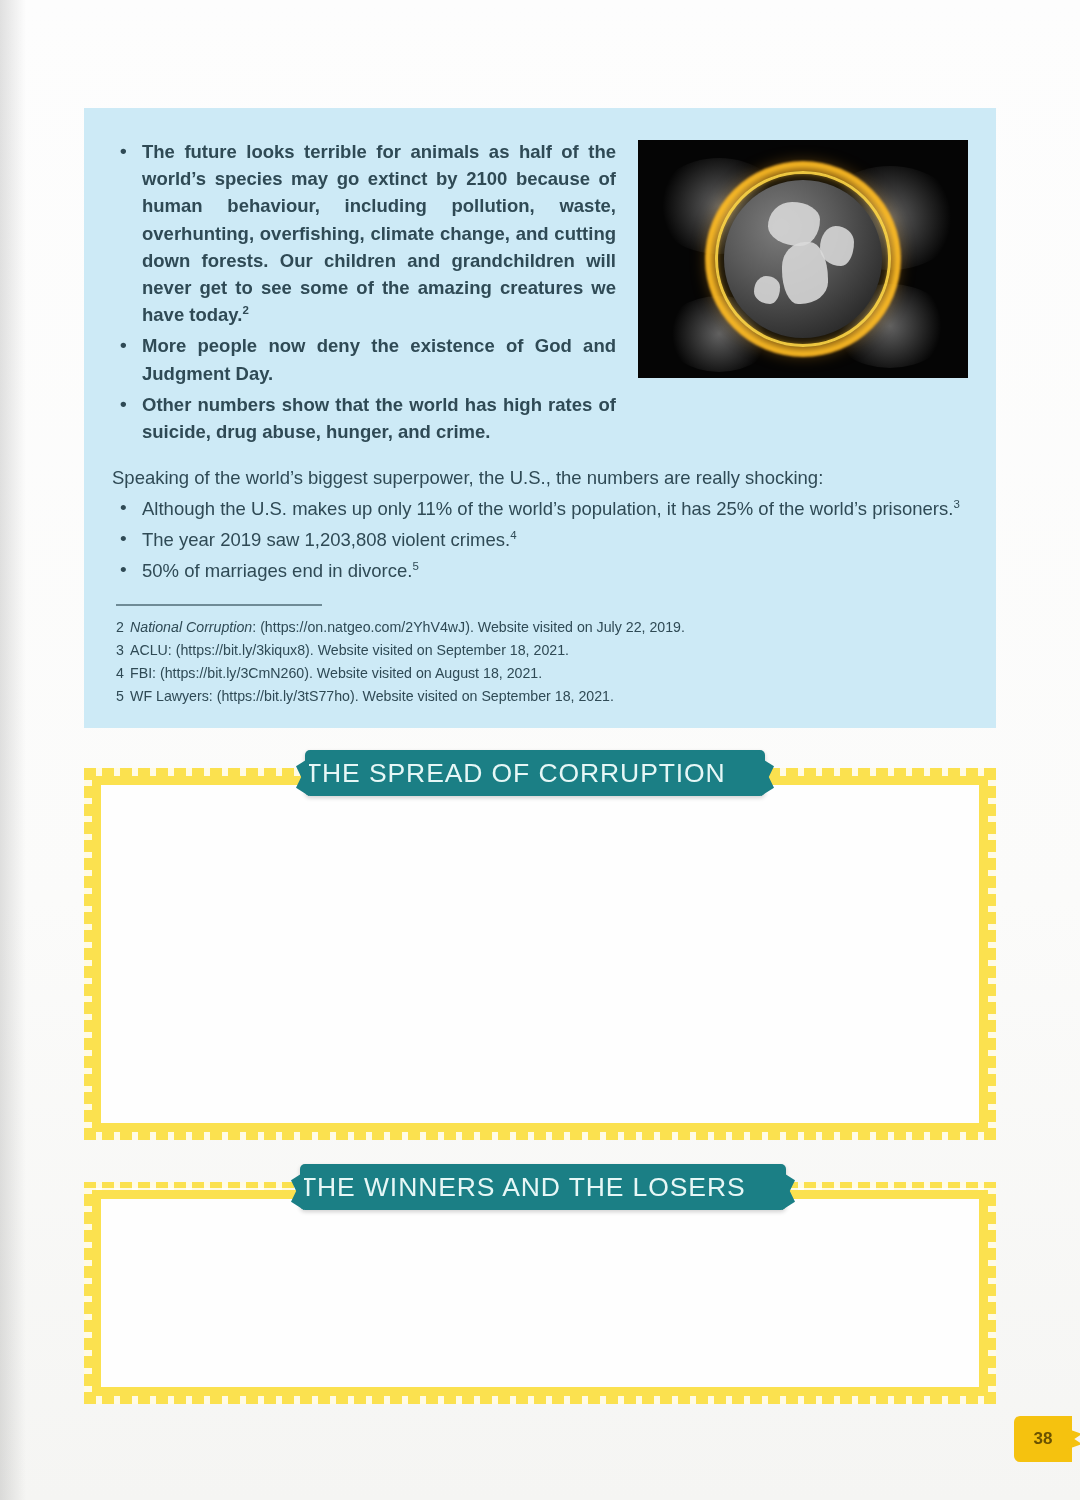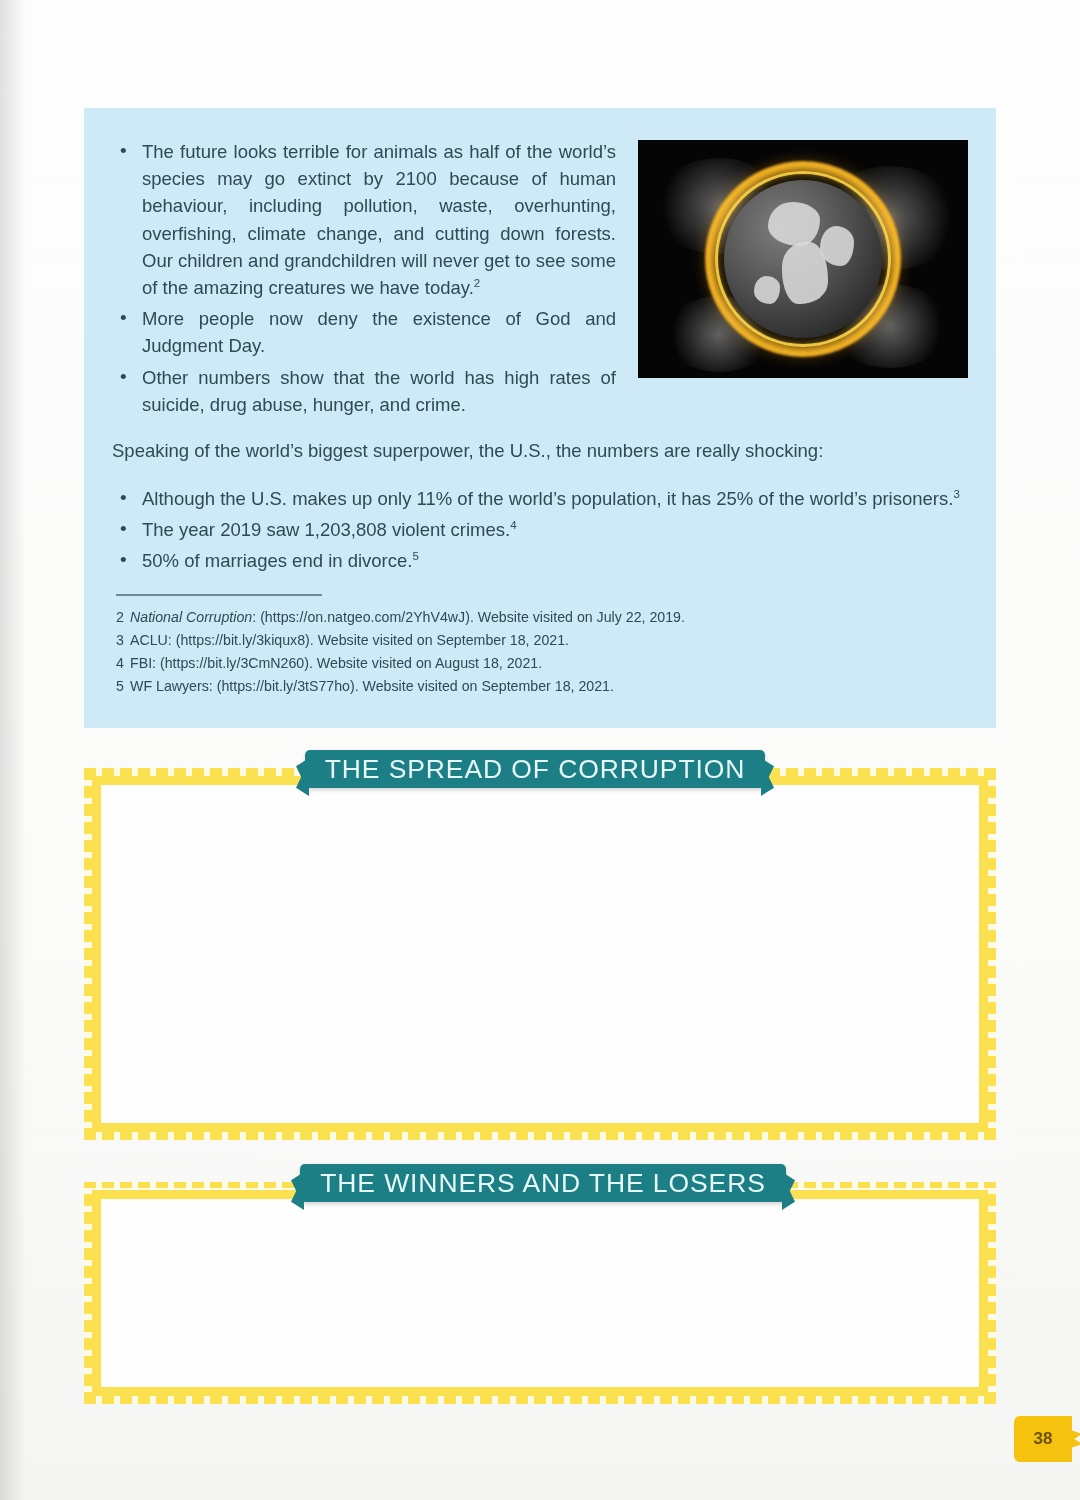--- a/index.html
+++ b/index.html
@@ -44,21 +44,21 @@
 
   
   .info-panel {
     position: absolute;
     left: 84px; top: 108px;
     width: 912px; height: 620px;
     background: #cdeaf6;
     padding: 30px 28px 14px 28px;
   }
 
-  .info-top { display: flex; gap: 22px; }
+  .info-top { display: flex; gap: 22px; font-weight: bold; }
   .info-bullets-top { width: 540px; }
 
   ul.b { list-style: none; }
   ul.b > li {
     position: relative;
     padding-left: 30px;
     margin-bottom: 4px;
     font-family: "Liberation Sans", sans-serif;
     font-size: 18.5px;
     line-height: 1.47;
@@ -128,21 +128,21 @@
   }
   .s1 { left: 16px; top: 18px; width: 130px; height: 96px; }
   .s2 { right: 8px; top: 26px; width: 140px; height: 104px; }
   .s3 { right: 18px; bottom: 10px; width: 120px; height: 84px; }
   .s4 { left: 26px; bottom: 6px; width: 110px; height: 76px; }
 
   .info-lower { margin-top: 16px; }
   .intro-line {
     font-size: 18.5px;
     color: #2f4a55;
-    margin-bottom: 20px;
+    margin-bottom: 3px;
     line-height: 1.45;
   }
 
   .fn-rule {
     width: 206px; height: 1.6px;
     background: #6f8b96;
     margin: 20px 0 10px 4px;
   }
   .footnotes { padding-left: 4px; }
   .footnotes div {
@@ -182,25 +182,24 @@
     width: 100%; height: 100%;
     z-index: 1;
   }
 
   .frame1 { left: 84px; top: 768px; width: 912px; height: 372px; }
   .frame2 { left: 84px; top: 1182px; width: 912px; height: 222px; }
 
   
   .ribbon {
     position: absolute;
-    height: 38px;
+    height: 46px;
     background: #1b7f85;
     display: flex;
     align-items: center;
-    justify-content: center;
     z-index: 5;
     border-radius: 5px;
     box-shadow: 0 2px 4px rgba(0,0,0,.18);
   }
   .ribbon::before, .ribbon::after {
     content: "";
     position: absolute;
     top: 8px;
     width: 13px; height: 38px;
     background: #1b7f85;

